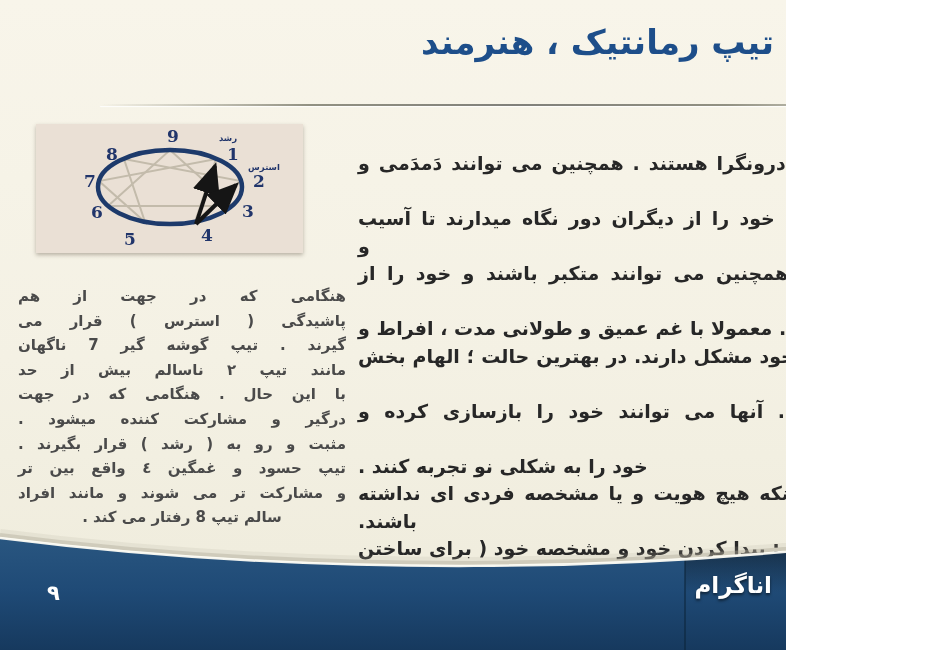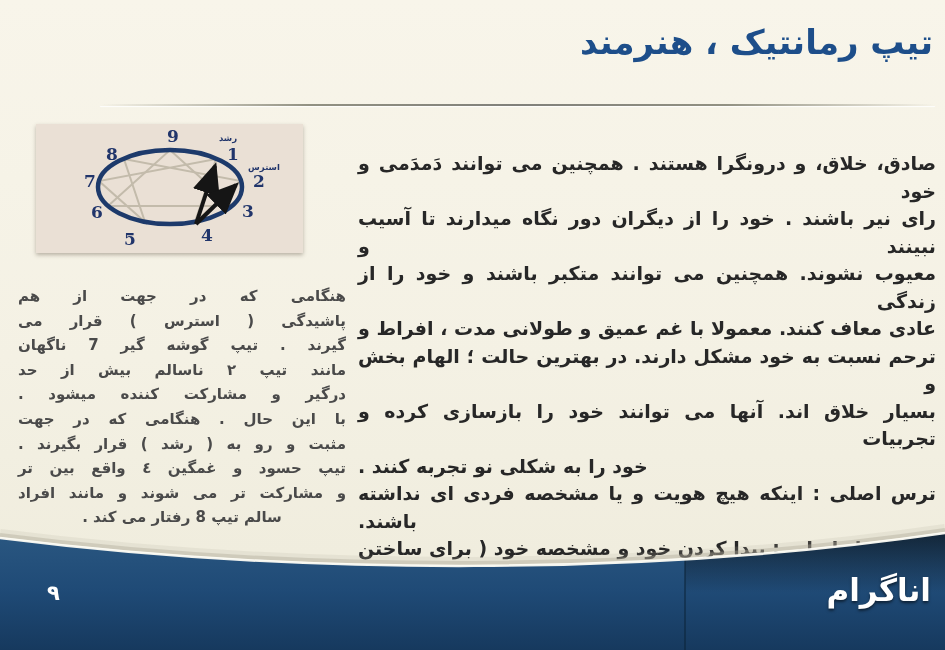--- a/index.html
+++ b/index.html
@@ -1,16 +1,16 @@
 <!DOCTYPE html>
 <html lang="fa"><head>
 <meta charset="utf-8">
 <style>
   html,body{margin:0;padding:0;}
-  .slide{position:relative;width:945px;height:650px;overflow:hidden;
+  .slide{position:relative;width:786px;height:650px;overflow:hidden;
     background:linear-gradient(180deg,#f8f5ea 0%,#f4f1e4 55%,#eeebdb 100%);
     font-family:"DejaVu Sans",sans-serif;}
   
   .title{position:absolute;top:22px;right:12px;direction:rtl;
     font-size:34px;font-weight:bold;color:#1d4e8a;letter-spacing:0;}
   .title-divider{position:absolute;top:104px;left:100px;width:835px;height:2px;
     background:linear-gradient(to right,rgba(140,140,120,0),rgba(120,120,105,.8) 25%,#80807a 50%,rgba(120,120,105,.8) 75%,rgba(140,140,120,0));
     box-shadow:0 1px 1px rgba(255,255,255,.85);}
   
   .ennea-box{position:absolute;left:36px;top:124px;width:267px;height:129px;
@@ -23,21 +23,21 @@
     font-size:19px;font-weight:bold;color:#272727;line-height:27.5px;}
   .side-text{position:absolute;top:284px;left:18px;width:328px;direction:rtl;
     font-size:15px;font-weight:bold;color:#4a4a4a;line-height:24.6px;}
   .ln-j{text-align:justify;text-align-last:justify;}
   .ln-r{text-align:left;}
   .ln-c{text-align:center;}
   .ind{padding-left:0;padding-right:46px;}
   
   .footer-svg{position:absolute;left:0;top:500px;}
   .footer-brand{position:absolute;right:14px;top:572px;direction:rtl;z-index:5;
-    font-size:31px;font-weight:bold;color:#ffffff;text-shadow:0 2px 3px rgba(0,0,0,.55);margin-left:25px;}
+    font-size:23px;font-weight:bold;color:#ffffff;text-shadow:0 2px 3px rgba(0,0,0,.55);margin-left:25px;}
   .page-number{position:absolute;left:47px;top:581px;z-index:5;
     font-size:21px;font-weight:bold;color:#ffffff;}
 </style>
 </head>
 <body>
 
 <div class="slide">
 
   <div class="title">تیپ رمانتیک ، هنرمند</div>
   <div class="title-divider"></div>
@@ -75,22 +75,22 @@
       <text class="dlabel" x="192" y="17" text-anchor="middle">رشد</text>
       <text class="dlabel" x="228" y="46" text-anchor="middle">استرس</text>
     </svg>
   </div>
 
   <div class="side-text">
     <div class="ln-j">هنگامی که در جهت از هم</div>
     <div class="ln-j">پاشیدگی ( استرس ) قرار می</div>
     <div class="ln-j">گیرند . تیپ گوشه گیر 7 ناگهان</div>
     <div class="ln-j">مانند تیپ ۲ ناسالم بیش از حد</div>
+    <div class="ln-j">با این حال . هنگامی که در جهت</div>
     <div class="ln-j">درگیر و مشارکت کننده میشود .</div>
-    <div class="ln-j">با این حال . هنگامی که در جهت</div>
     <div class="ln-j">مثبت و رو به ( رشد ) قرار بگیرند .</div>
     <div class="ln-j">تیپ حسود و غمگین ٤ واقع بین تر</div>
     <div class="ln-j">و مشارکت تر می شوند و مانند افراد</div>
     <div class="ln-c">سالم تیپ 8 رفتار می کند .</div>
   </div>
 
   <div class="main-text">
     <div class="ln-j">صادق، خلاق، و درونگرا هستند . همچنین می توانند دَمدَمی و خود</div>
     <div class="ln-j">رای نیر باشند . خود را از دیگران دور نگاه میدارند تا آسیب نبینند و</div>
     <div class="ln-j">معیوب نشوند. همچنین می توانند متکبر باشند و خود را از زندگی</div>

